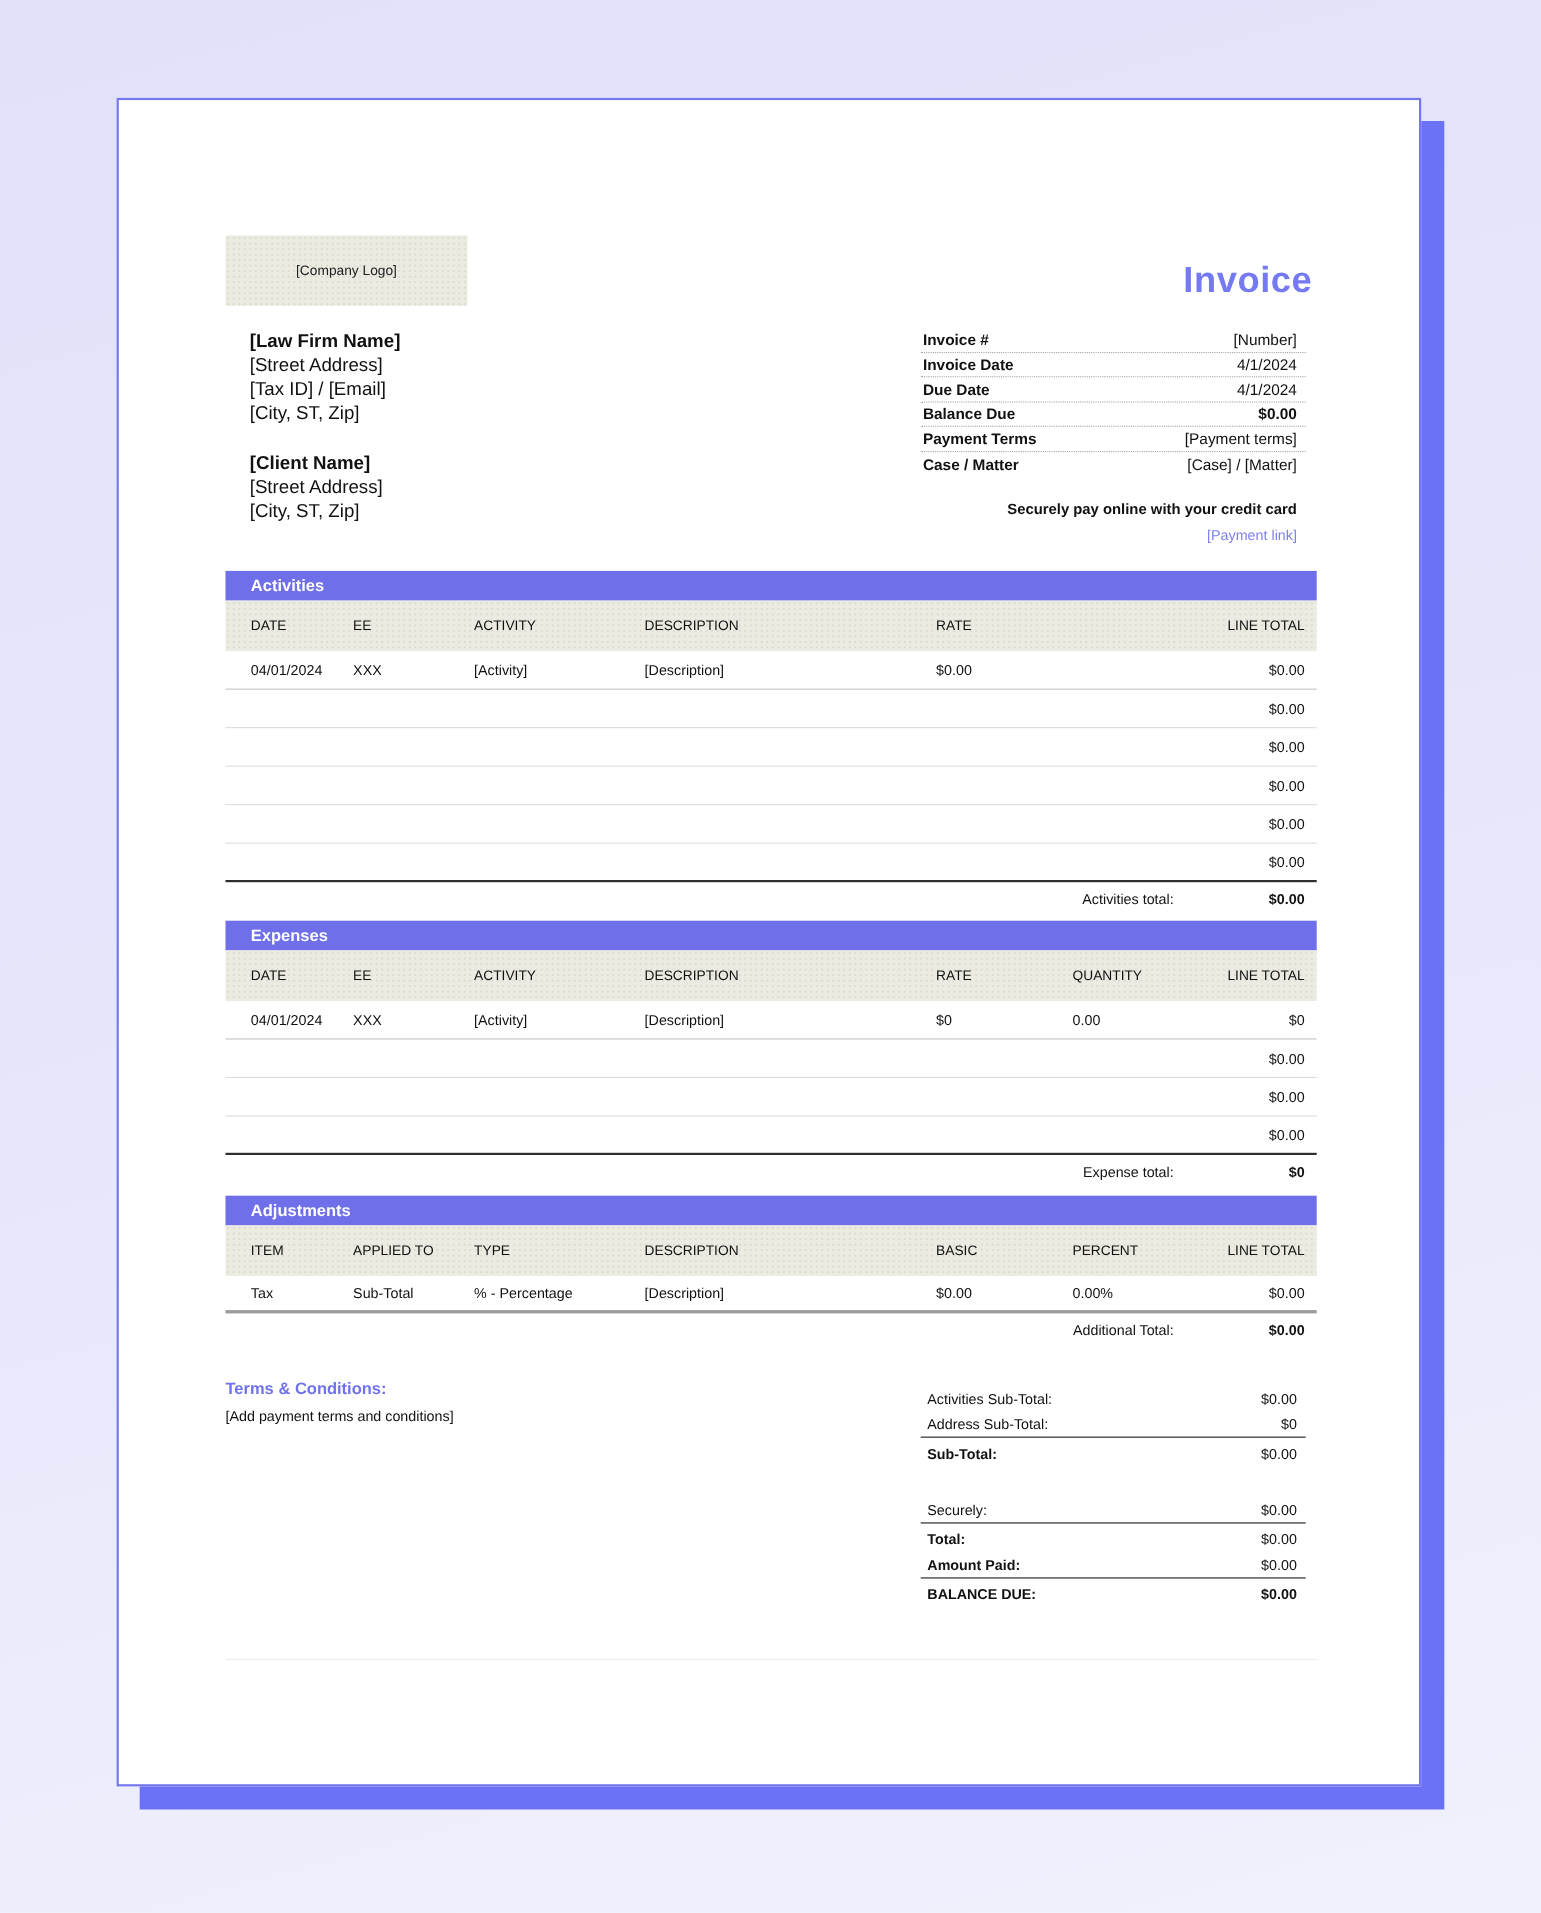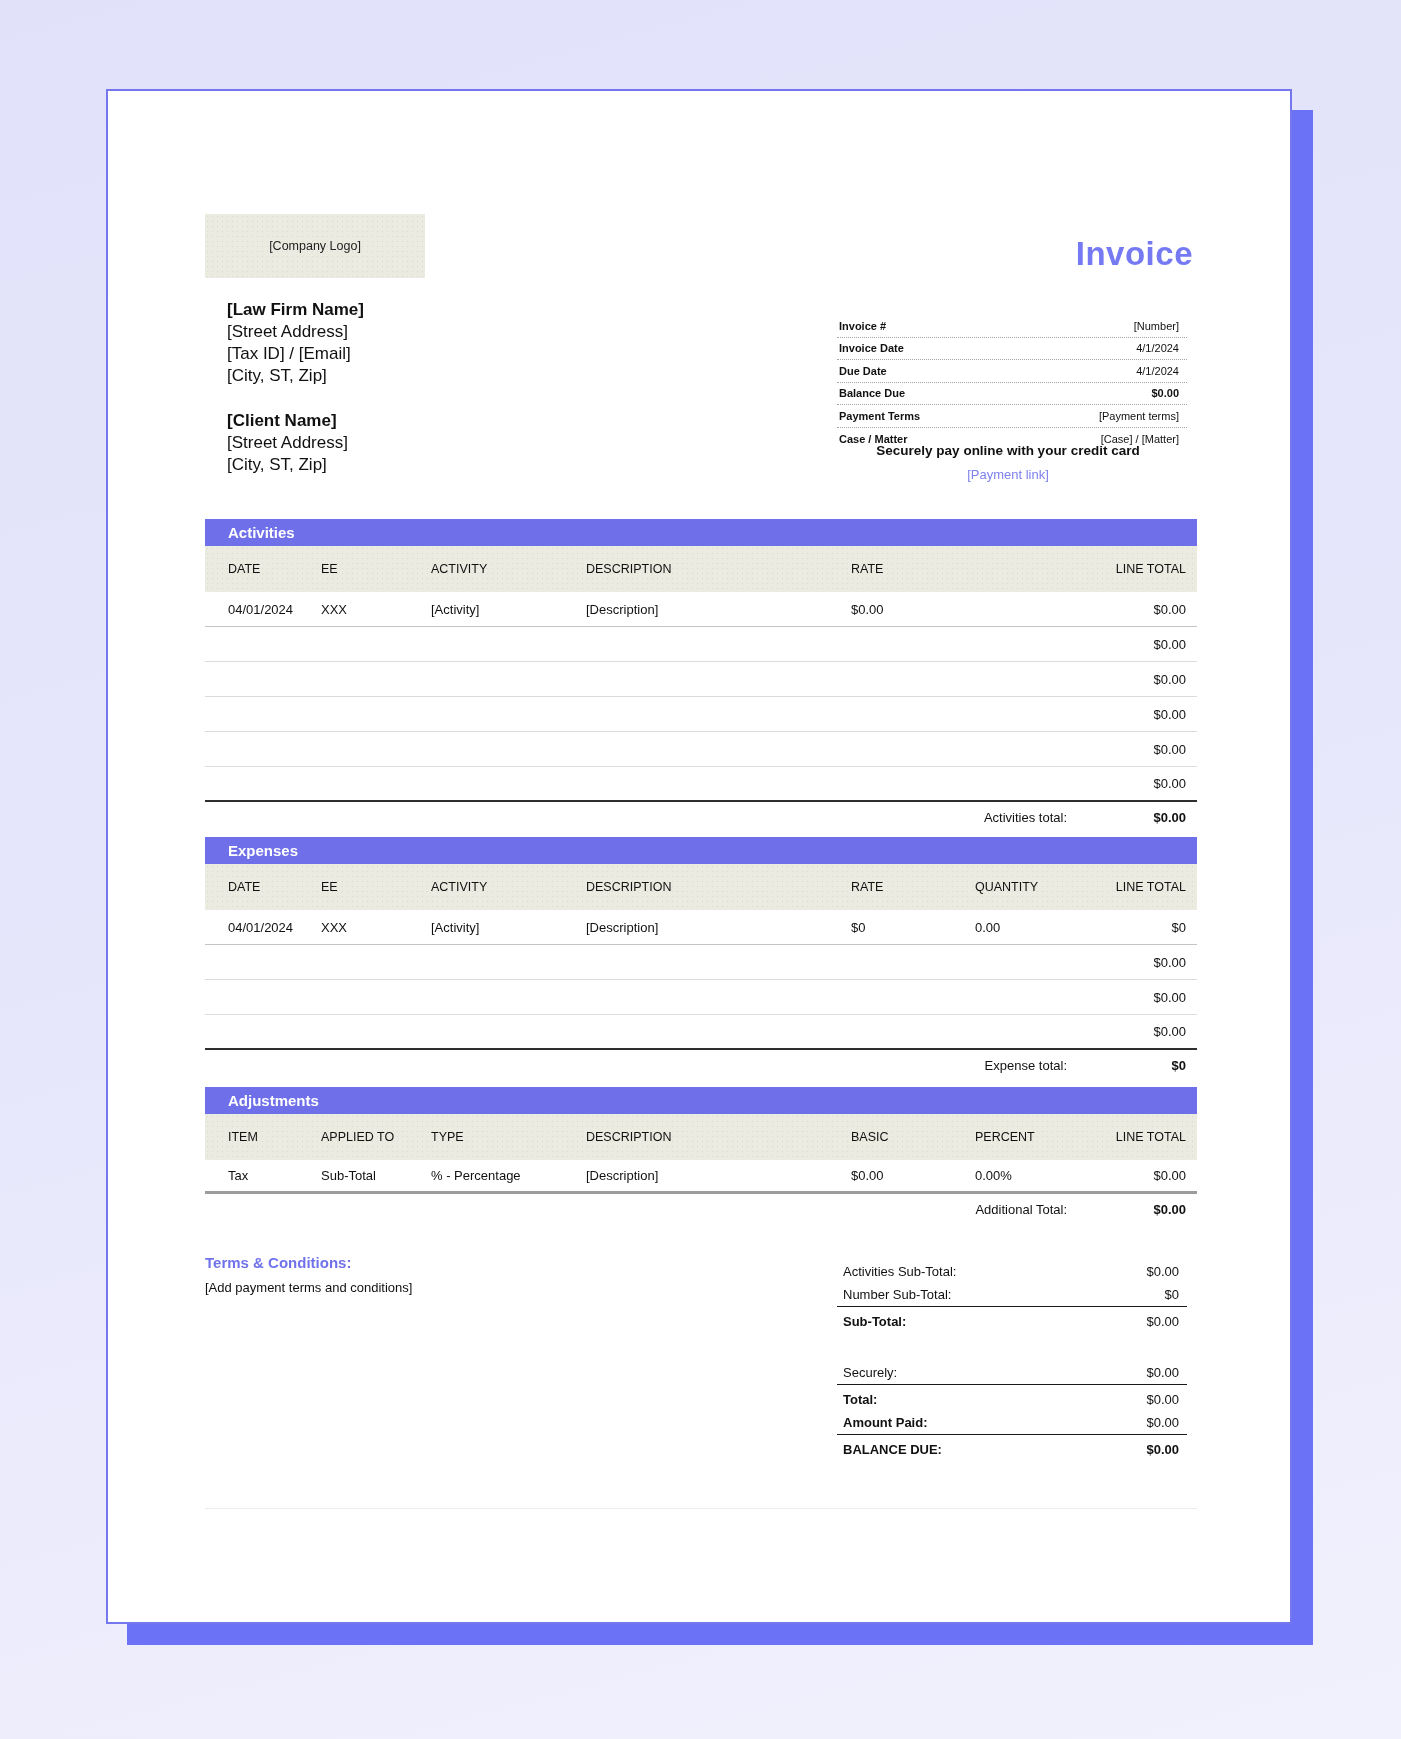--- a/index.html
+++ b/index.html
@@ -26,31 +26,31 @@
   }
   .invoice-title {
     position:absolute; right:97px; top:144px;
     font-size:33px; font-weight:bold; color:#767af2; letter-spacing:0.5px;
   }
   .addr-block { position:absolute; left:119px; font-size:17px; line-height:22px; }
   .addr-block .bold-line { font-weight:bold; }
   .firm-block { top:208px; }
   .client-block { top:319px; }
 
-  .meta-table { position:absolute; left:729px; top:224px; width:350px; font-size:11px; }
+  .meta-table { position:absolute; left:729px; top:207px; width:350px; font-size:14px; }
   .meta-row {
     height:22.5px; display:flex; align-items:center;
     border-bottom:1px dotted #a5a5a5; padding:0 8px 0 2px;
   }
   .meta-row:last-child { border-bottom:none;gap:22px; }
   .meta-label { font-weight:bold; }
   .meta-value { flex:1; text-align:right; }
   .meta-value.bold { font-weight:bold; }
 
-  .pay-block { position:absolute; left:729px; top:352px; width:350px; text-align:center; padding-right:8px; }
+  .pay-block { position:absolute; left:729px; top:364px; width:350px; text-align:right; padding-right:8px; }
   .pay-secure { font-size:13.5px; font-weight:bold; }
   .pay-link { display:inline-block; margin-top:9px; font-size:13px; color:#7e81ee; text-decoration:none; }
 
   .section { position:absolute; left:97px; width:992px; }
   .sec-activities { top:428px; }
   .sec-expenses { top:746px; }
   .sec-adjustments { top:996px; }
   .band {
     height:27px; background:#6e6fe9; color:#fff;
     font-size:15px; font-weight:bold; line-height:27px; padding-left:23px;
@@ -290,21 +290,21 @@
     <div class="terms-heading">Terms &amp; Conditions:</div>
     <div class="terms-body">[Add payment terms and conditions]</div>
   </div>
 
   <div class="summary">
     <div class="sum-row">
       <span class="slabel">Activities Sub-Total:</span>
       <span class="sval">$0.00</span>
     </div>
     <div class="sum-row rule">
-      <span class="slabel">Number Sub-Total:</span>
+      <span class="slabel">Address Sub-Total:</span>
       <span class="sval">$0</span>
     </div>
     <div class="sum-row b-label pad-top">
       <span class="slabel">Sub-Total:</span>
       <span class="sval">$0.00</span>
     </div>
     <div class="sum-row rule gap-top">
       <span class="slabel">Securely:</span>
       <span class="sval">$0.00</span>
     </div>

